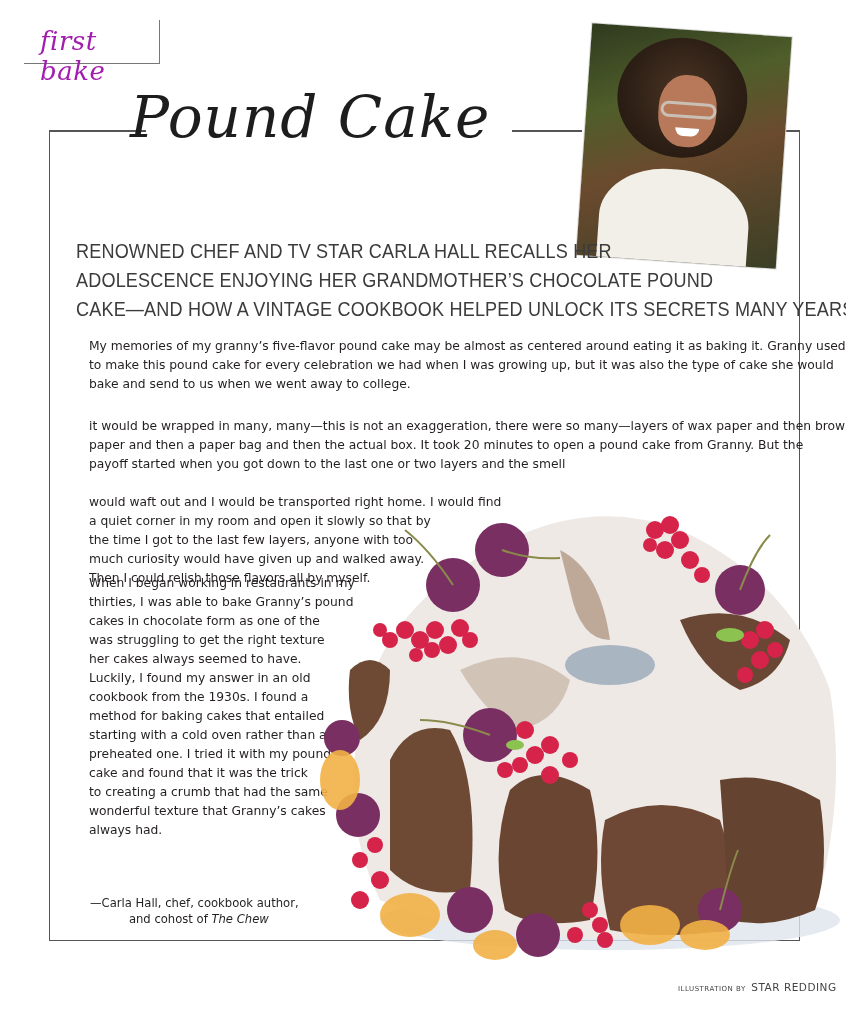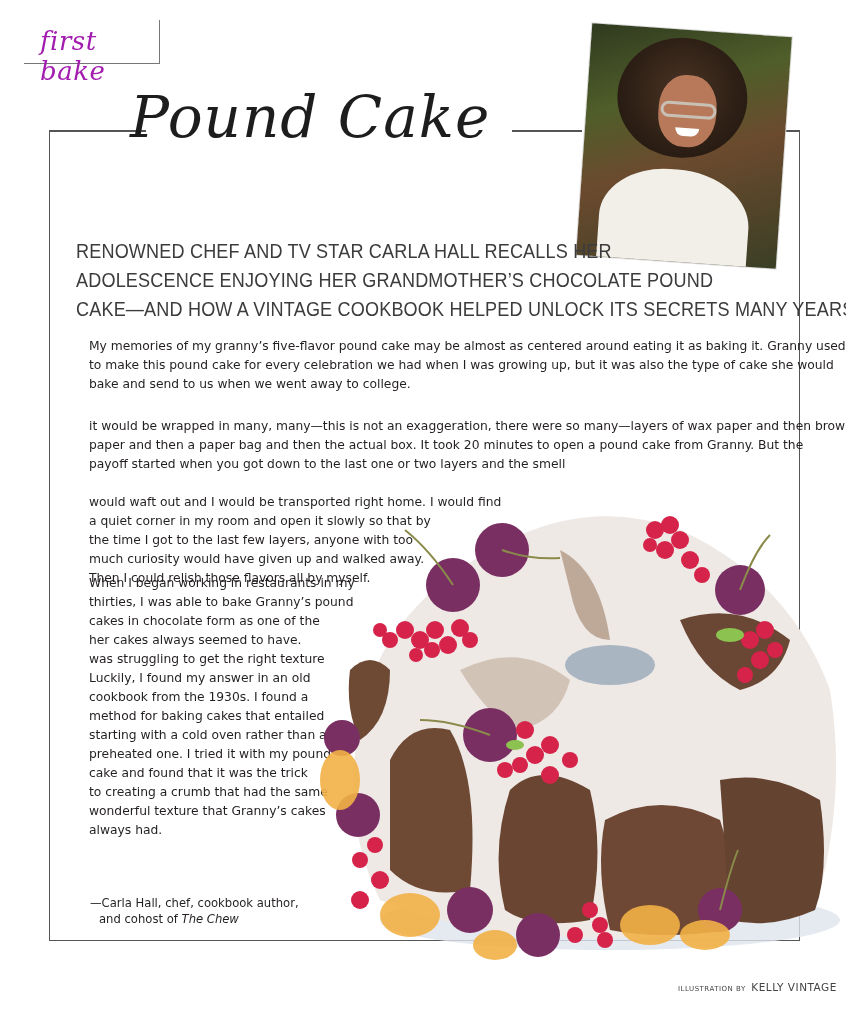--- a/index.html
+++ b/index.html
@@ -84,36 +84,36 @@
   <span class="line">a quiet corner in my room and open it slowly so that by</span>
   <span class="line">the time I got to the last few layers, anyone with too</span>
   <span class="line">much curiosity would have given up and walked away.</span>
   <span class="line">Then I could relish those flavors all by myself.</span>
 </div>
 
 <div class="body-text para3">
   <span class="line">When I began working in restaurants in my</span>
   <span class="line">thirties, I was able to bake Granny’s pound</span>
   <span class="line">cakes in chocolate form as one of the</span>
+  <span class="line">was struggling to get the right texture</span>
   <span class="line">her cakes always seemed to have.</span>
-  <span class="line">was struggling to get the right texture</span>
   <span class="line">Luckily, I found my answer in an old</span>
   <span class="line">cookbook from the 1930s. I found a</span>
   <span class="line">method for baking cakes that entailed</span>
   <span class="line">starting with a cold oven rather than a</span>
   <span class="line">preheated one. I tried it with my pound</span>
   <span class="line">cake and found that it was the trick</span>
   <span class="line">to creating a crumb that had the same</span>
   <span class="line">wonderful texture that Granny’s cakes</span>
   <span class="line">always had.</span>
 </div>
 
 <div class="signoff">
   <div>—Carla Hall, chef, cookbook author,</div>
-  <div style="padding-left:9px;"><span>and cohost of </span><span class="show">The Chew</span></div>
+  <div style="padding-left:9px;text-align:center;"><span>and cohost of </span><span class="show">The Chew</span></div>
 </div>
 
 <svg class="illustration" viewBox="0 0 526 470" xmlns="http://www.w3.org/2000/svg">
   <ellipse cx="290" cy="430" rx="230" ry="30" fill="#dfe5ee" opacity="0.8"></ellipse>
 
   <path d="M40,230 Q60,110 200,45 Q280,10 360,40 Q470,90 510,200 Q526,300 500,400 Q400,450 290,448 Q150,448 60,410 Q20,330 40,230 Z" fill="#efe9e6"></path>
 
   <path d="M70,270 Q90,230 130,240 Q160,290 150,400 Q100,410 70,380 Z" fill="#6e4a35"></path>
   <path d="M190,300 Q220,270 270,300 Q285,360 270,430 Q215,440 185,420 Q170,360 190,300 Z" fill="#6a4532"></path>
   <path d="M285,330 Q340,300 400,330 Q420,390 410,440 Q340,450 290,440 Q275,380 285,330 Z" fill="#6e4834"></path>
@@ -195,14 +195,14 @@
     <ellipse cx="20" cy="290" rx="20" ry="30"></ellipse>
     <ellipse cx="90" cy="425" rx="30" ry="22"></ellipse>
     <ellipse cx="175" cy="455" rx="22" ry="15"></ellipse>
     <ellipse cx="330" cy="435" rx="30" ry="20"></ellipse>
     <ellipse cx="385" cy="445" rx="25" ry="15"></ellipse>
   </g>
 </svg>
 
 <div class="credit">
   <span class="small">ILLUSTRATION BY</span>
-  <span class="big">KELLY VINTAGE</span>
+  <span class="big">STAR REDDING</span>
 </div>
 
 </body></html>

